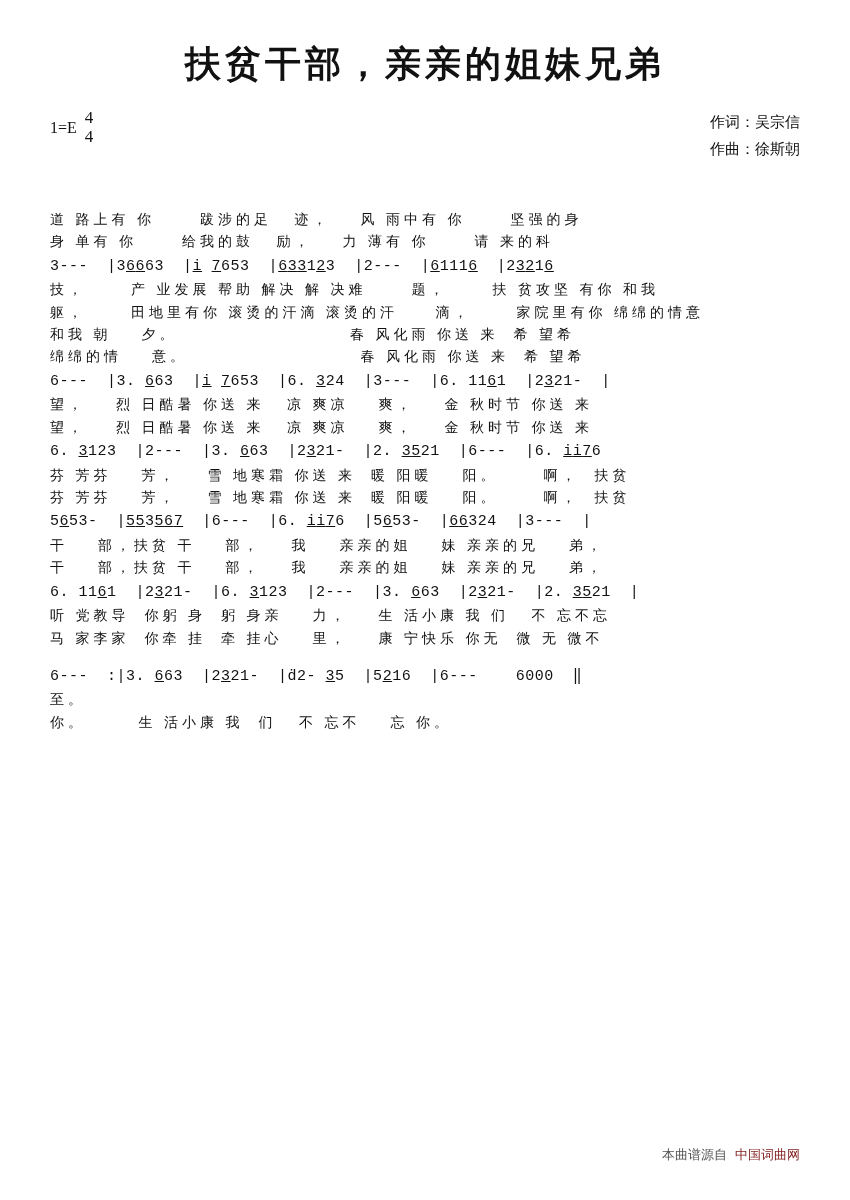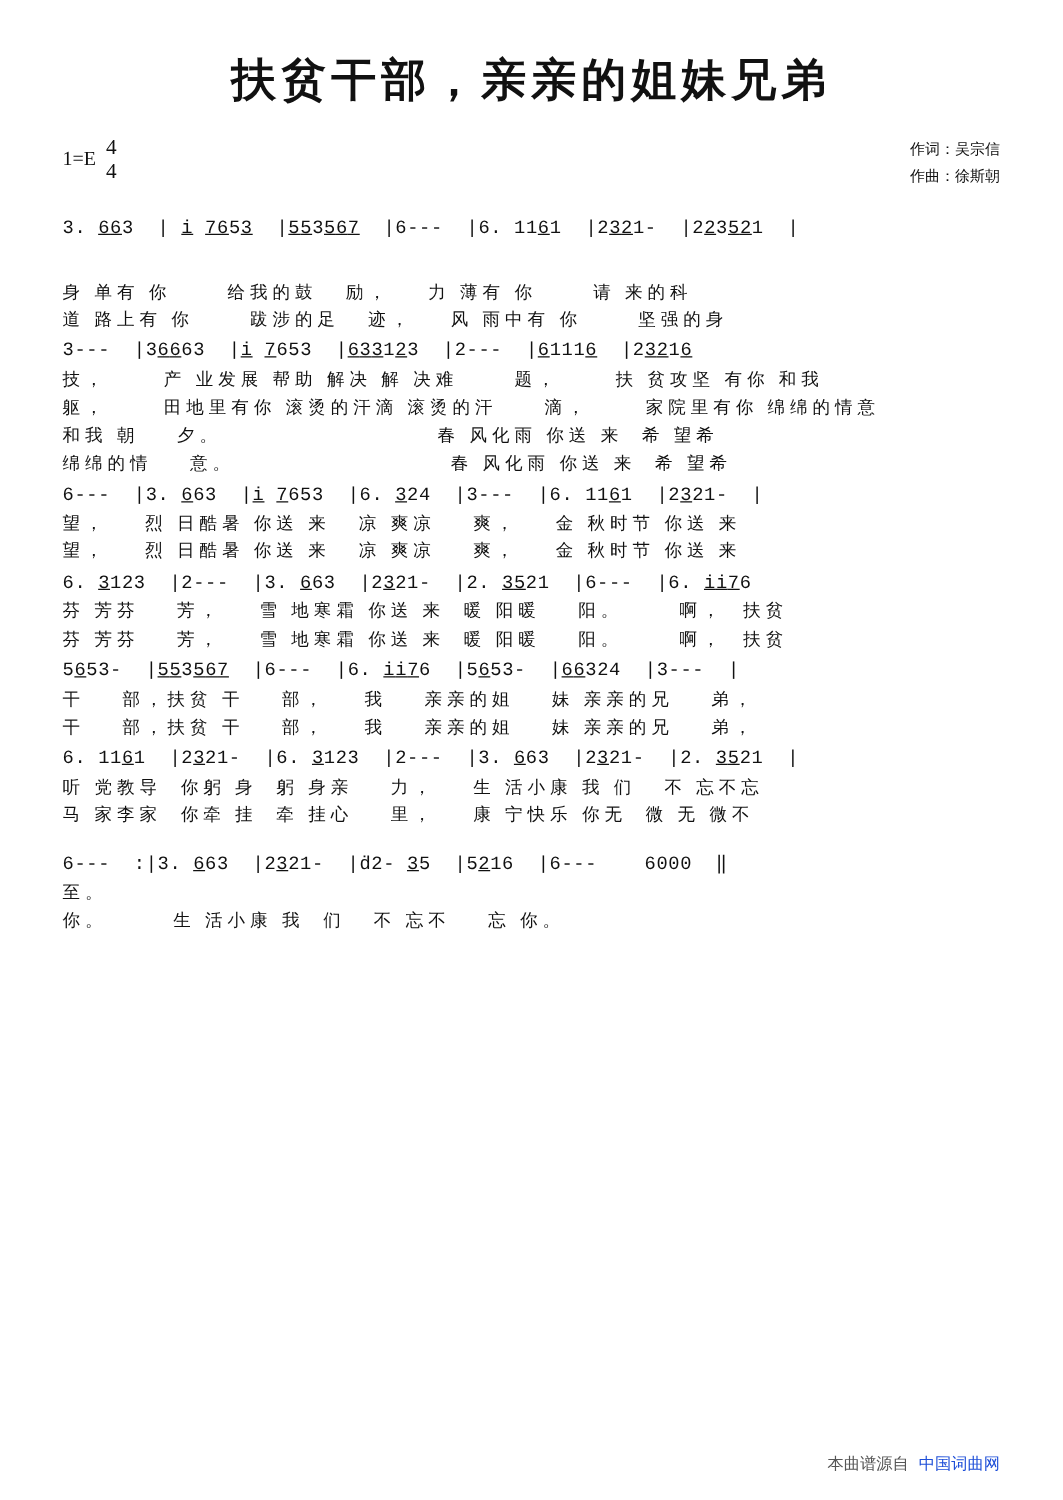--- a/index.html
+++ b/index.html
@@ -42,21 +42,21 @@
       display: inline-flex;
       flex-direction: column;
       align-items: center;
       font-size: 17px;
       line-height: 1.1;
       margin-left: 2px;
     }
     .time-sig span { display: block; }
     .author-info {
       text-align: left;
-      font-size: 12px;
+      font-size: 15px;
       line-height: 1.8;
     }
     .notation-section {
       margin-bottom: 10px;
     }
     .section-gap {
       height: 14px;
     }
     
     .nline {
@@ -69,29 +69,29 @@
     .lline {
       font-size: 14px;
       font-family: 'SimSun', serif;
       letter-spacing: 4px;
       line-height: 1.6;
       white-space: pre;
       padding-left: 0px;
     }
     .footer {
       position: absolute;
-      bottom: 20px;
+      bottom: 36px;
       right: 50px;
       font-size: 13px;
       color: #555;
       display: flex;
       gap: 8px;
     }
     .footer-red {
-      color: #1d4ed8;
+      color: #7f1d1d;
       font-size: 13px;
     }
   </style>
 </head>
 <body>
 
 <div class="page">
   <h1 class="title">扶贫干部，亲亲的姐妹兄弟</h1>
 
   <div class="meta-row">
@@ -103,27 +103,26 @@
       </div>
     </div>
     <div class="author-info">
       <div>作词：吴宗信</div>
       <div>作曲：徐斯朝</div>
     </div>
   </div>
 
   <div class="notation-section">
 
-    <div class="nline">3. <u>6</u><u>6</u>3  | <u>i</u> <u>7</u><u>6</u>5<u>3</u>  |<u>5</u><u>5</u>3<u>5</u><u>6</u><u>7</u>  |6---  |6. 11<u>6</u>1  |2<u>3</u><u>2</u>1-  |2<u>2</u>3<u>5</u><u>2</u>1  |</div>
 
     <div class="section-gap"></div>
     <div class="section-gap"></div>
 
+    <div class="lline">道 路上有 你      跋涉的足   迹，    风 雨中有 你      坚强的身</div>
     <div class="lline">身 单有 你      给我的鼓   励，    力 薄有 你      请 来的科</div>
-    <div class="lline">道 路上有 你      跋涉的足   迹，    风 雨中有 你      坚强的身</div>
 
     <div class="nline">3---  |3<u>6</u><u>6</u>63  |<u>i</u> <u>7</u>653  |<u>6</u><u>3</u><u>3</u>1<u>2</u>3  |2---  |<u>6</u>111<u>6</u>  |2<u>3</u><u>2</u>1<u>6</u></div>
     <div class="lline">技，      产 业发展 帮助 解决 解 决难      题，      扶 贫攻坚 有你 和我</div>
     <div class="lline">躯，      田地里有你 滚烫的汗滴 滚烫的汗     滴，      家院里有你 绵绵的情意</div>
 
     <div class="lline">和我 朝    夕。                       春 风化雨 你送 来  希 望希</div>
     <div class="lline">绵绵的情    意。                       春 风化雨 你送 来  希 望希</div>
 
     <div class="nline">6---  |3. <u>6</u>63  |<u>i</u> <u>7</u>653  |6. <u>3</u>24  |3---  |6. 11<u>6</u>1  |2<u>3</u>21-  |</div>
     <div class="lline">望，    烈 日酷暑 你送 来   凉 爽凉    爽，    金 秋时节 你送 来</div>

